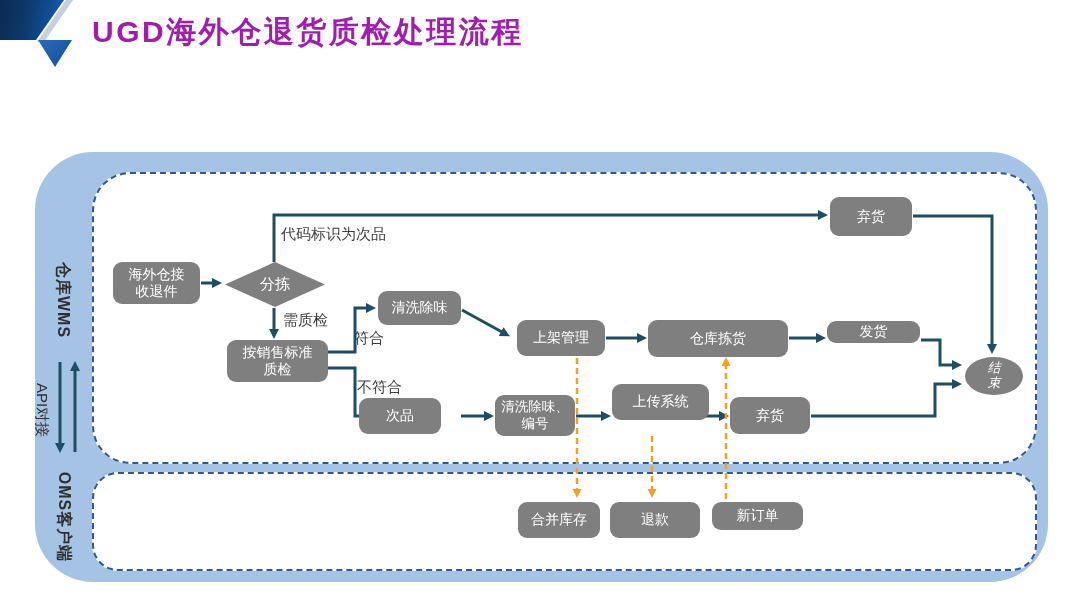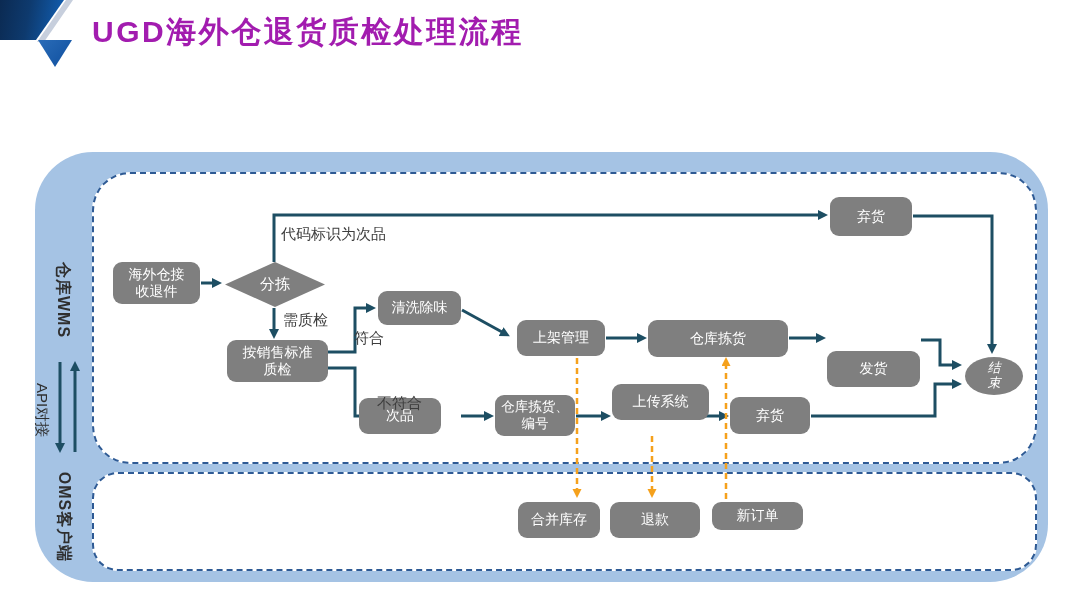--- a/index.html
+++ b/index.html
@@ -39,38 +39,38 @@
   .diamond{border-radius:0;clip-path:polygon(50% 0,100% 50%,50% 100%,0 50%);font-size:15px;}
   .ellipse{border-radius:50%;font-size:13px;line-height:1.15;}
   .n-receive{left:113px;top:262px;width:87px;height:42px;}
   .n-receive .txt{width:62px;}
   .n-sort{left:225px;top:262px;width:100px;height:45px;}
   .n-qc{left:227px;top:340px;width:101px;height:42px;}
   .n-qc .txt{width:76px;}
   .n-clean{left:378px;top:291px;width:83px;height:34px;}
   .n-shelf{left:517px;top:320px;width:88px;height:36px;}
   .n-pick{left:648px;top:320px;width:140px;height:37px;}
-  .n-ship{left:827px;top:321px;width:93px;height:36px;margin-top:30px;}
+  .n-ship{left:827px;top:321px;width:93px;height:22px;}
   .n-discard-top{left:830px;top:197px;width:82px;height:39px;}
   .n-defect{left:359px;top:398px;width:82px;height:36px;}
   .n-photo{left:495px;top:395px;width:80px;height:41px;font-size:13.5px;}
   .n-photo .txt{width:74px;}
   .n-upload{left:612px;top:384px;width:97px;height:36px;}
   .n-discard-bottom{left:730px;top:397px;width:80px;height:37px;}
   .n-end{left:965px;top:357px;width:58px;height:38px;font-style:italic;}
   .n-end .txt{width:15px;}
   .n-merge{left:518px;top:502px;width:82px;height:36px;}
   .n-refund{left:610px;top:502px;width:90px;height:36px;}
   .n-neworder{left:712px;top:502px;width:91px;height:28px;}
   
   .edge-label{position:absolute;font-size:15px;color:#3d3d3d;white-space:nowrap;}
   .l-defectcode{left:281px;top:225px;}
   .l-needqc{left:283px;top:311px;}
   .l-pass{left:354px;top:329px;}
-  .l-fail{left:357px;top:394px;padding-left:20px;}
+  .l-fail{left:357px;top:378px;}
 </style>
 </head>
 <body>
 
 <div id="canvas">
 
   <div class="logo">
     <div class="logo-sliver"></div>
     <div class="logo-main"></div>
     <div class="logo-tri"></div>
@@ -140,21 +140,21 @@
   <div class="node n-ship">
       <span class="txt">发货</span>
     </div>
   <div class="node n-discard-top">
       <span class="txt">弃货</span>
     </div>
   <div class="node n-defect">
       <span class="txt">次品</span>
     </div>
   <div class="node n-photo">
-      <span class="txt">仓库拣货、编号</span>
+      <span class="txt">清洗除味、编号</span>
     </div>
   <div class="node n-upload">
       <span class="txt">上传系统</span>
     </div>
   <div class="node n-discard-bottom">
       <span class="txt">弃货</span>
     </div>
   <div class="node ellipse n-end">
       <span class="txt">结束</span>
     </div>

